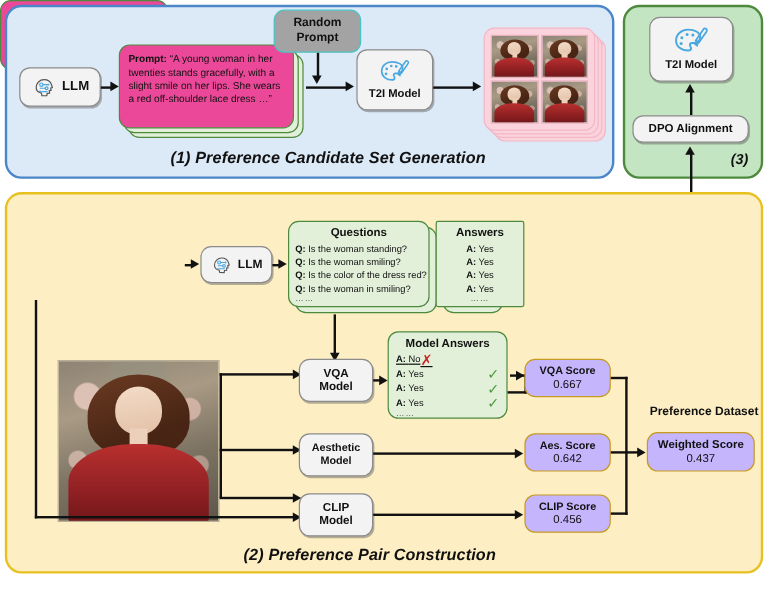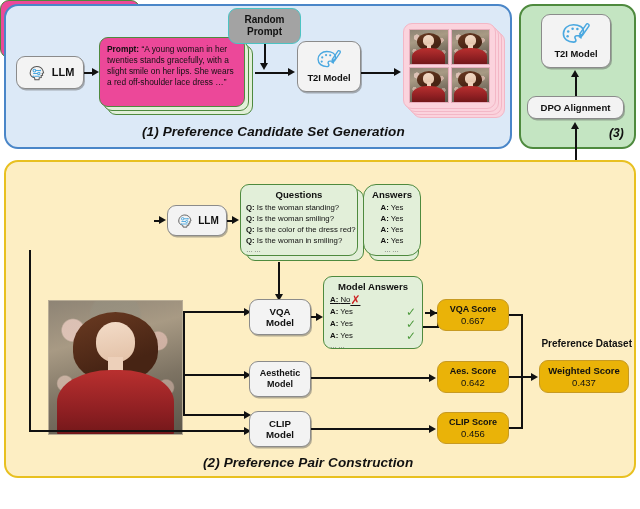--- a/index.html
+++ b/index.html
@@ -15,21 +15,21 @@
   .caption{position:absolute;font-style:italic;font-weight:bold;
            font-size:13.5px;letter-spacing:.1px;white-space:nowrap;color:#111;}
 
   .box{position:absolute;box-sizing:border-box;border-radius:9px;
        display:flex;flex-direction:column;align-items:center;justify-content:center;
        text-align:center;line-height:1.18;}
 
   .grey{background:#f3f3f3;border:1.6px solid #8b8b8b;
         box-shadow:1px 1.5px 0 rgba(90,90,90,.45);font-weight:bold;}
   .cyan{background:#a3a3a3;border:1.6px solid #4cc3c3;font-weight:bold;}
-  .yellowbox{background:#eab308;border:1.6px solid #c79a22;font-weight:bold;}
+  .yellowbox{background:#c4b5fd;border:1.6px solid #c79a22;font-weight:bold;}
   .greenbox{background:#e2efd9;border:1.8px solid #4e8a3e;}
 
   
   .stack{position:absolute;}
   .stack > .layer{position:absolute;box-sizing:border-box;border-radius:9px;}
 
   .promptbox{background:#ec4899;border:1.8px solid #4e8a3e;border-radius:9px;
              box-sizing:border-box;text-align:left;font-size:8.4px;line-height:1.32;
              padding:6px 7px;}
   .promptbox b{font-weight:bold;}
@@ -264,21 +264,21 @@
       <div class="qa-line"><b>Q:</b> <span>Is the woman standing?</span></div>
       <div class="qa-line"><b>Q:</b> <span>Is the woman smiling?</span></div>
       <div class="qa-line"><b>Q:</b> <span>Is the color of the dress red?</span></div>
       <div class="qa-line"><b>Q:</b> <span>Is the woman in smiling?</span></div>
       <div class="dots">……</div>
     </div>
   </div>
 
   <div class="stack greenstack" style="left:363px;top:184px;width:60px;height:78px;">
     <div class="layer" style="left:6px;top:5px;width:50px;height:72px;"></div>
-    <div class="greenbox" style="position:absolute;left:0;top:0;width:58px;height:72px;border-radius:13px;box-sizing:border-box;padding:4px 5px;">
+    <div class="greenbox" style="position:absolute;left:0;top:0;width:74px;height:72px;border-radius:2px;box-sizing:border-box;padding:4px 5px;">
       <div class="qa-title">Answers</div>
       <div class="qa-line" style="text-align:center;"><b>A:</b> <span>Yes</span></div>
       <div class="qa-line" style="text-align:center;"><b>A:</b> <span>Yes</span></div>
       <div class="qa-line" style="text-align:center;"><b>A:</b> <span>Yes</span></div>
       <div class="qa-line" style="text-align:center;"><b>A:</b> <span>Yes</span></div>
       <div class="dots" style="text-align:center;">……</div>
     </div>
   </div>
 
   <div class="greenbox" style="position:absolute;left:323px;top:276px;width:100px;height:73px;border-radius:9px;box-sizing:border-box;padding:4px 6px;">

